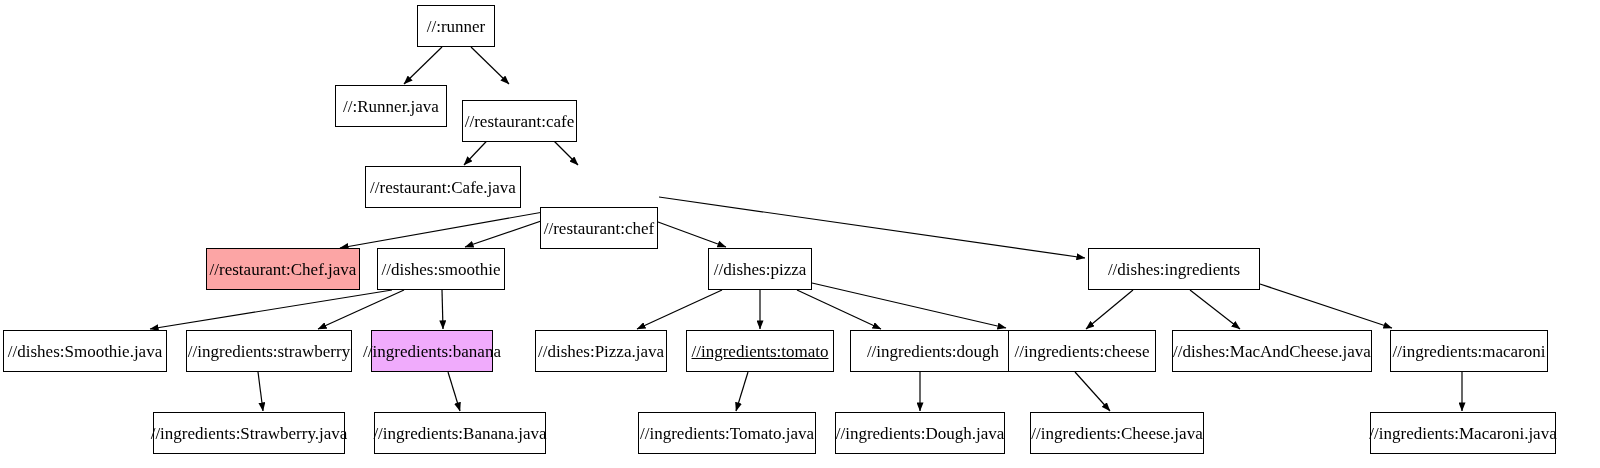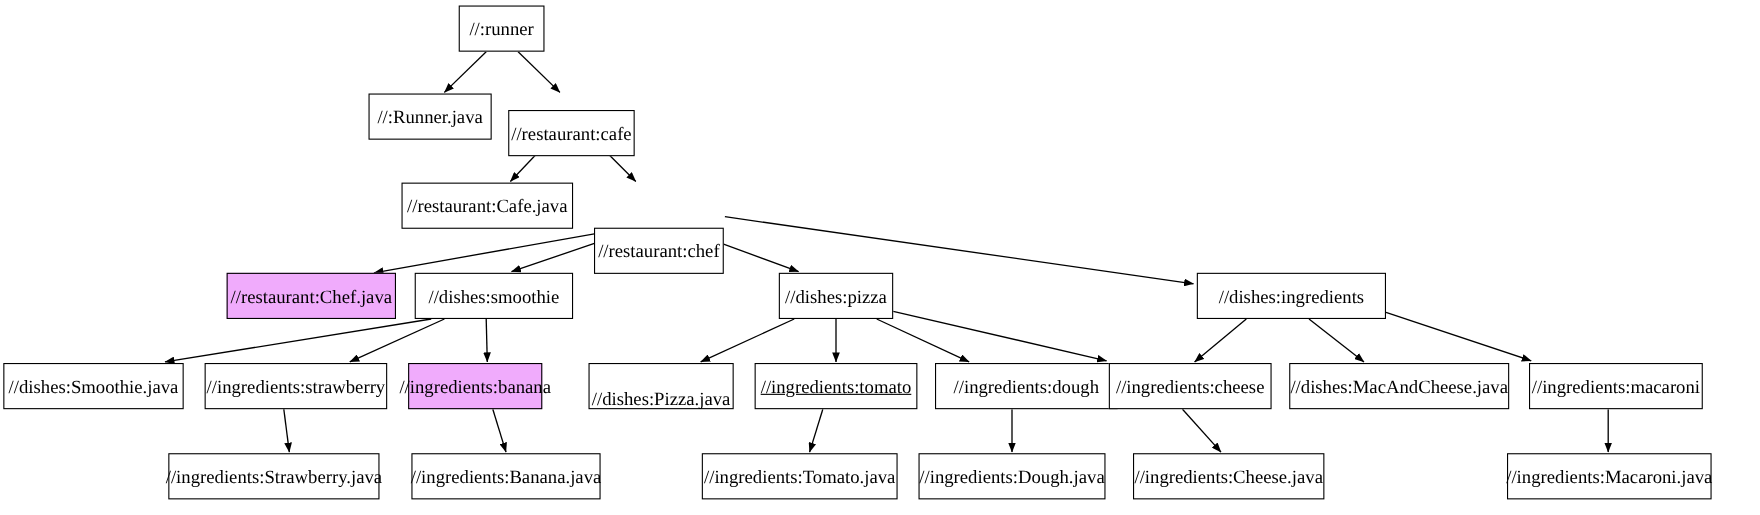--- a/index.html
+++ b/index.html
@@ -99,42 +99,42 @@
       </div>
       <div class="graph-node" style="left: 462px; top: 85px; width: 115px; height: 42px; background: rgb(255, 255, 255); border-color: rgb(0, 0, 0); margin-top: 15px;">
         <span class="node-label">//restaurant:cafe</span>
       </div>
       <div class="graph-node" style="left: 365px; top: 166px; width: 156px; height: 42px; background: rgb(255, 255, 255); border-color: rgb(0, 0, 0);">
         <span class="node-label">//restaurant:Cafe.java</span>
       </div>
       <div class="graph-node" style="left: 540px; top: 166px; width: 118px; height: 42px; background: rgb(255, 255, 255); border-color: rgb(0, 0, 0); margin-top: 41px;">
         <span class="node-label">//restaurant:chef</span>
       </div>
-      <div class="graph-node" style="left: 206px; top: 248px; width: 154px; height: 42px; background: #f0abfc; border-color: rgb(0, 0, 0);">
+      <div class="graph-node" style="left: 206px; top: 248px; width: 154px; height: 42px; background: #fca5a5; border-color: rgb(0, 0, 0);">
         <span class="node-label">//restaurant:Chef.java</span>
       </div>
-      <div class="graph-node" style="left: 377px; top: 248px; width: 144px; height: 42px; background: rgb(255, 255, 255); border-color: rgb(0, 0, 0);">
+      <div class="graph-node" style="left: 377px; top: 248px; width: 128px; height: 42px; background: rgb(255, 255, 255); border-color: rgb(0, 0, 0);">
         <span class="node-label">//dishes:smoothie</span>
       </div>
       <div class="graph-node" style="left: 708px; top: 248px; width: 104px; height: 42px; background: rgb(255, 255, 255); border-color: rgb(0, 0, 0); justify-content: center;">
         <span class="node-label">//dishes:pizza</span>
       </div>
       <div class="graph-node" style="left: 1088px; top: 248px; width: 172px; height: 42px; background: rgb(255, 255, 255); border-color: rgb(0, 0, 0);">
         <span class="node-label">//dishes:ingredients</span>
       </div>
       <div class="graph-node" style="left: 3px; top: 330px; width: 164px; height: 42px; background: rgb(255, 255, 255); border-color: rgb(0, 0, 0);">
         <span class="node-label">//dishes:Smoothie.java</span>
       </div>
       <div class="graph-node" style="left: 186px; top: 330px; width: 166px; height: 42px; background: rgb(255, 255, 255); border-color: rgb(0, 0, 0);">
         <span class="node-label">//ingredients:strawberry</span>
       </div>
       <div class="graph-node" style="left: 371px; top: 330px; width: 122px; height: 42px; background: #f0abfc; border-color: rgb(0, 0, 0);">
         <span class="node-label">//ingredients:banana</span>
       </div>
-      <div class="graph-node" style="left: 535px; top: 330px; width: 132px; height: 42px; background: rgb(255, 255, 255); border-color: rgb(0, 0, 0); align-items: flex-end;">
+      <div class="graph-node" style="left: 535px; top: 330px; width: 132px; height: 42px; background: rgb(255, 255, 255); border-color: rgb(0, 0, 0);">
         <span class="node-label">//dishes:Pizza.java</span>
       </div>
       <div class="graph-node" style="left: 686px; top: 330px; width: 148px; height: 42px; background: rgb(255, 255, 255); border-color: rgb(0, 0, 0); text-decoration: underline;">
         <span class="node-label">//ingredients:tomato</span>
       </div>
       <div class="graph-node" style="left: 850px; top: 330px; width: 166px; height: 42px; background: rgb(255, 255, 255); border-color: rgb(0, 0, 0);">
         <span class="node-label">//ingredients:dough</span>
       </div>
       <div class="graph-node" style="left: 1008px; top: 330px; width: 148px; height: 42px; background: rgb(255, 255, 255); border-color: rgb(0, 0, 0);">
         <span class="node-label">//ingredients:cheese</span>

